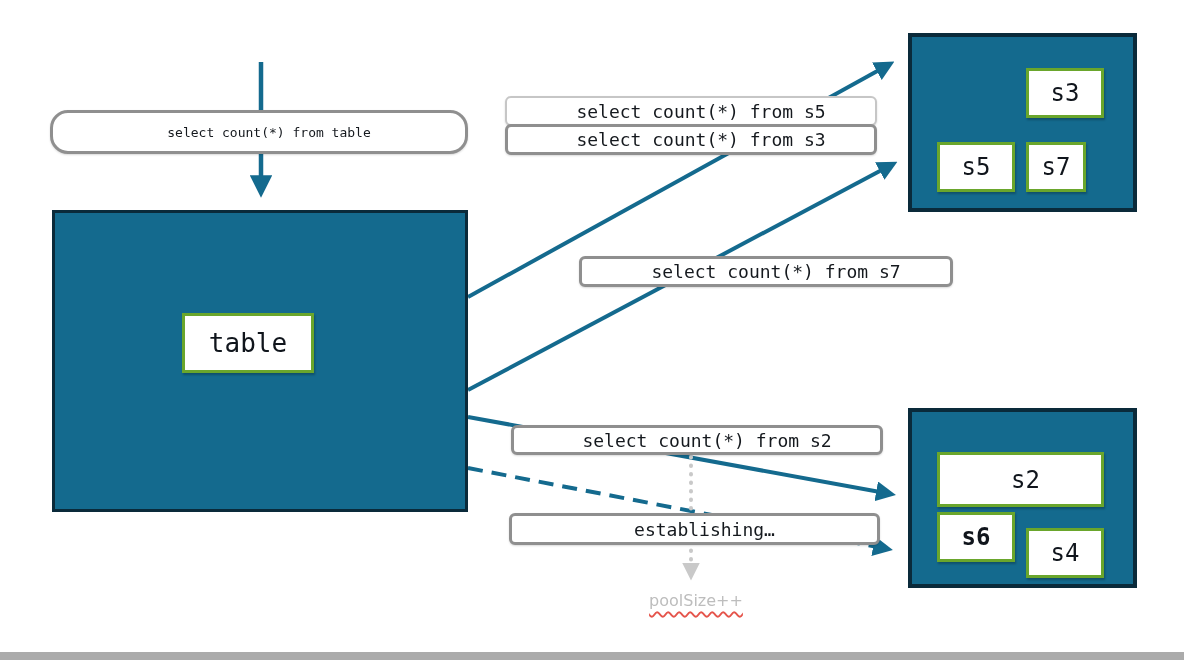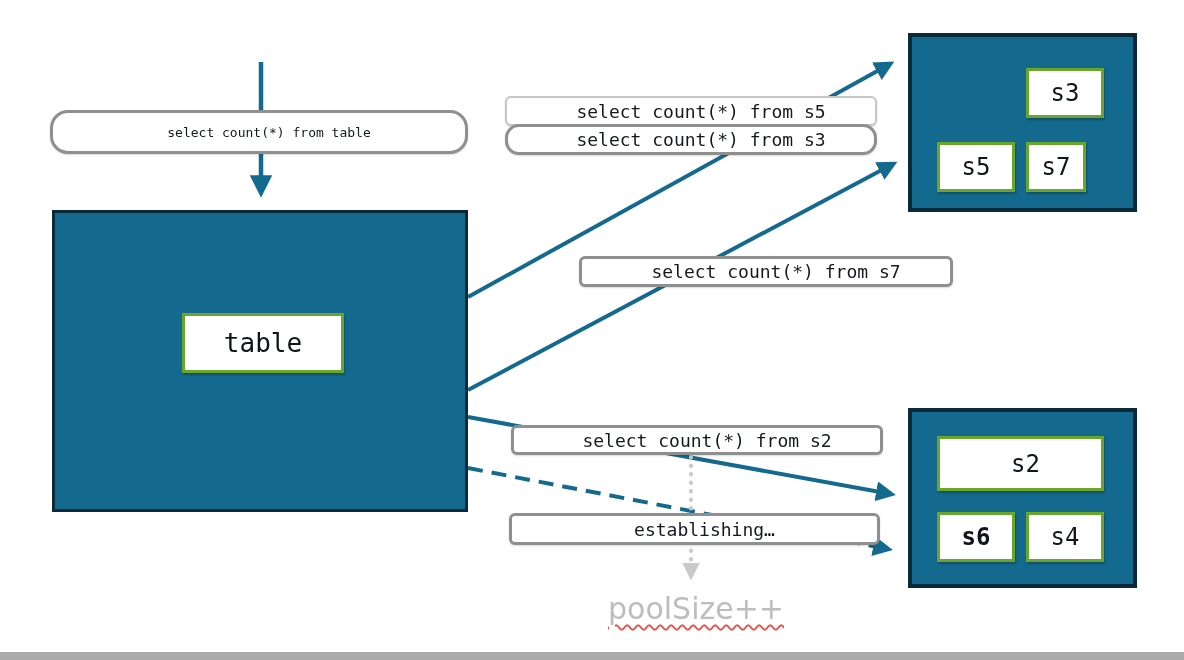--- a/index.html
+++ b/index.html
@@ -70,21 +70,21 @@
     box-shadow: 1px 2px 2px rgba(0,0,0,0.25);
   }
   .pool-size {
     position: absolute;
     z-index: 3;
     left: 596px;
     top: 591px;
     width: 200px;
     text-align: center;
     font-family: "DejaVu Sans", "Liberation Sans", sans-serif;
-    font-size: 30px;
+    font-size: 16px;
     color: #BDBDBD;
     text-decoration-line: underline;
     text-decoration-style: wavy;
     text-decoration-color: #E5544B;
     text-decoration-thickness: 2px;
     text-underline-offset: 5px;
   }
   .bottom-edge {
     position: absolute;
     z-index: 5;
@@ -114,41 +114,41 @@
     <path d="M468,390 L893,164" stroke="#146A8E" stroke-width="4" fill="none" marker-end="url(#mTeal)"></path>
     <path d="M468,417 L891,494" stroke="#146A8E" stroke-width="4" fill="none" marker-end="url(#mTeal)"></path>
     <path d="M468,468 L888,549" stroke="#146A8E" stroke-width="4" fill="none" stroke-dasharray="15 9" marker-end="url(#mTeal)"></path>
     <path d="M691,457 L691,576" stroke="#C9C9C9" stroke-width="4" fill="none" stroke-linecap="round" stroke-dasharray="0.5 8" marker-end="url(#mGray)"></path>
   </svg>
 
   <div class="label-box big" style="left:50px; top:110px; width:418px; height:44px;">select count(*) from table</div>
 
   <div class="label-box faded" style="left:505px; top:96px; width:372px; height:30px; z-index:3;">select count(*) from s5</div>
 
-  <div class="label-box" style="left:505px; top:124px; width:372px; height:31px; z-index:4;border-radius:14px;">select count(*) from s3</div>
+  <div class="label-box" style="left:505px; top:124px; width:372px; height:31px; z-index:4;">select count(*) from s3</div>
 
   <div class="label-box" style="left:579px; top:256px; width:374px; height:31px;">select count(*) from s7</div>
 
   <div class="label-box" style="left:505px; top:425px; width:372px; height:30px;margin-left:6px;">select count(*) from s2</div>
 
   <div class="label-box" style="left:509px; top:513px; width:371px; height:32px;">establishing…</div>
 
   <div class="teal-box" style="left:52px; top:210px; width:416px; height:302px; border-width:3px;">
-    <div class="white-box" style="left:127px; top:100px; width:162px; height:60px; font-size:26px;">table</div>
+    <div class="white-box" style="left:127px; top:100px; width:132px; height:60px; font-size:26px;">table</div>
   </div>
 
   <div class="teal-box" style="left:908px; top:33px; width:229px; height:179px;">
     <div class="white-box" style="left:114px; top:31px; width:78px; height:50px;">s3</div>
     <div class="white-box" style="left:25px; top:105px; width:78px; height:50px;">s5</div>
     <div class="white-box" style="left:114px; top:105px; width:60px; height:50px;">s7</div>
   </div>
 
   <div class="teal-box" style="left:908px; top:408px; width:229px; height:180px;">
-    <div class="white-box" style="left:25px; top:24px; width:167px; height:55px;padding-left:10px;">s2</div>
+    <div class="white-box" style="left:25px; top:40px; width:167px; height:55px;padding-left:10px;">s2</div>
     <div class="white-box" style="left:25px; top:100px; width:78px; height:50px;font-weight:bold;">s6</div>
-    <div class="white-box" style="left:114px; top:100px; width:78px; height:50px;">s4</div>
+    <div class="white-box" style="left:114px; top:116px; width:78px; height:50px;">s4</div>
   </div>
 
   <div class="pool-size">poolSize++</div>
 
   <div class="bottom-edge"></div>
 
 </div>
 
 </body></html>

